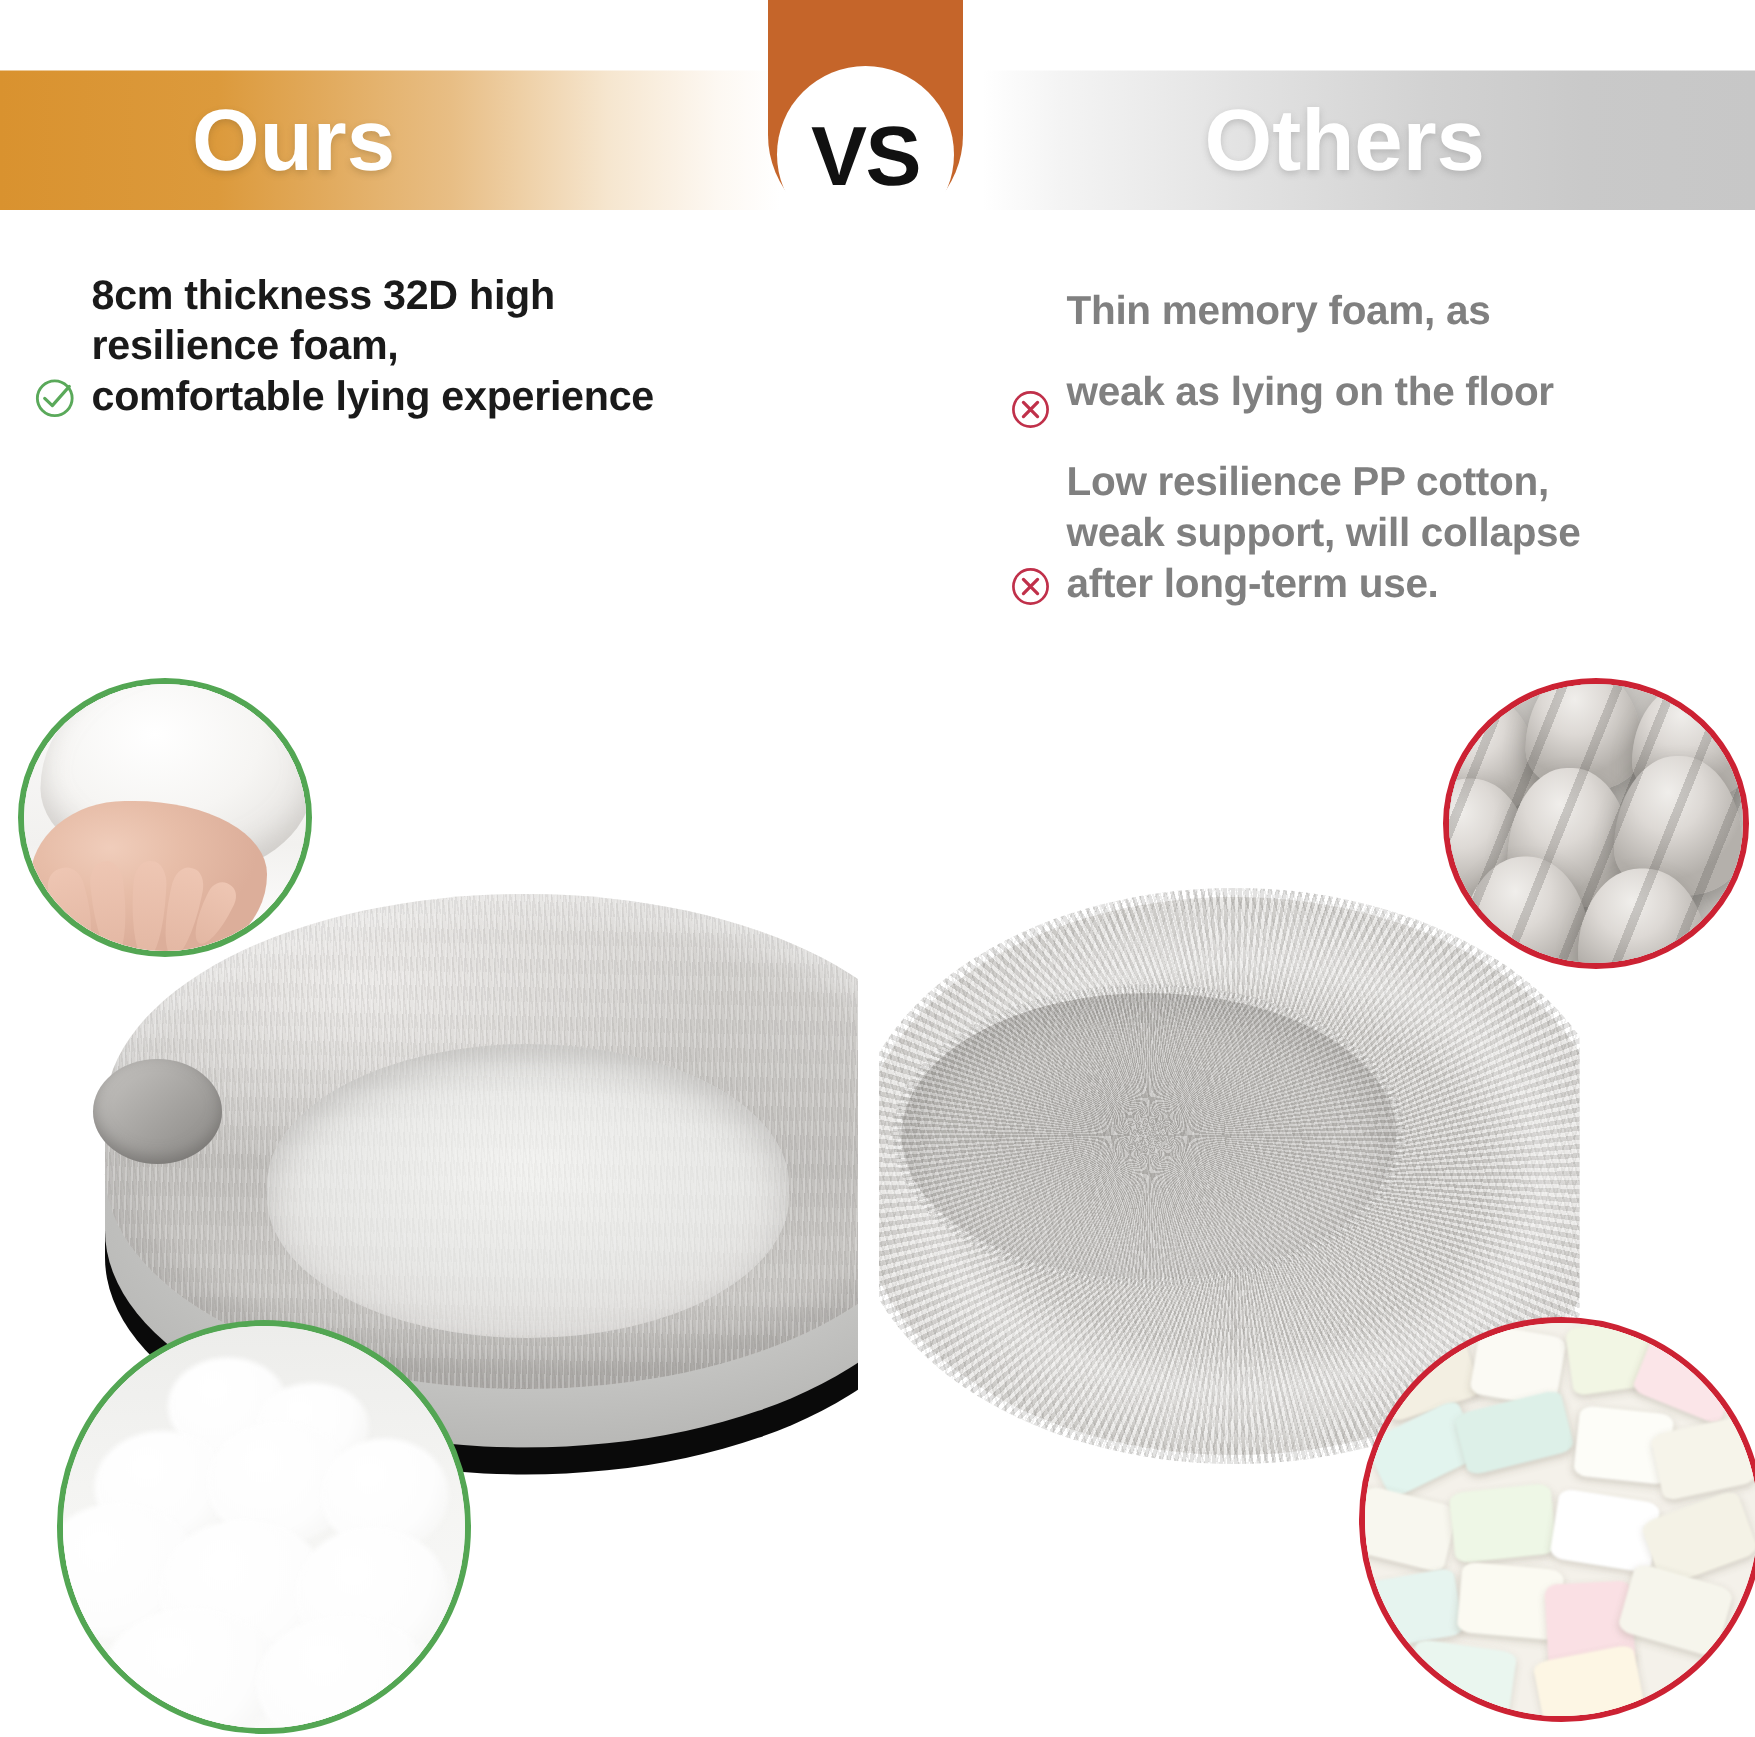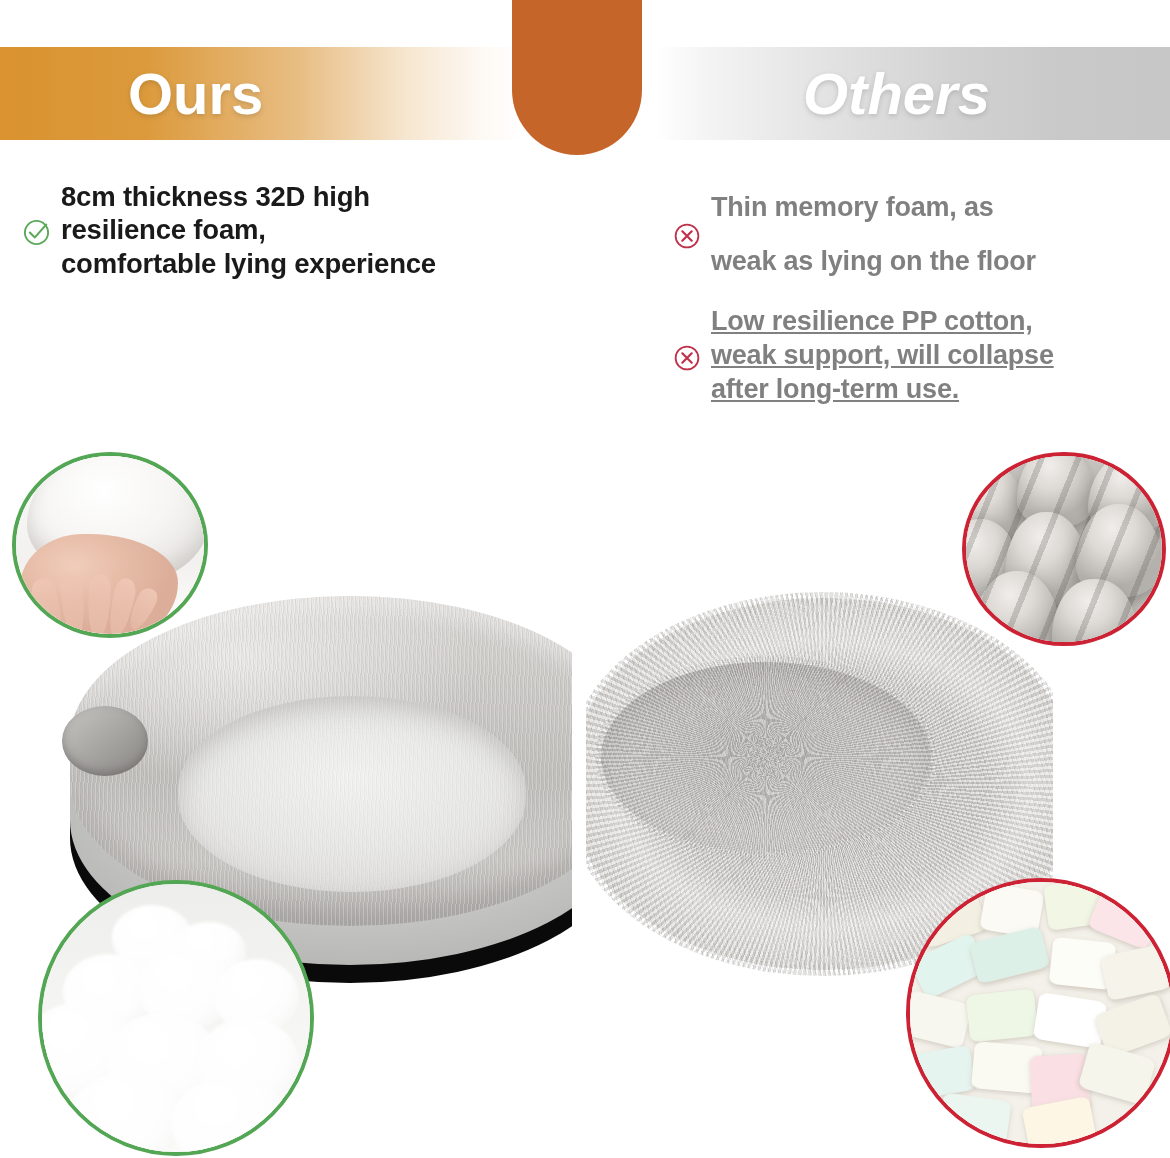--- a/index.html
+++ b/index.html
@@ -40,21 +40,21 @@
     font-size: 58px;
     font-weight: bold;
     color: #ffffff;
     letter-spacing: 0px;
     line-height: 93px;
     text-shadow: 0 2px 5px rgba(120,90,40,0.30);
     white-space: nowrap;
     text-align: center;
   }
   .label-ours { left: 128px; top: 0; }
-  .label-others { left: 148px; top: 0; text-shadow: 0 2px 5px rgba(110,110,110,0.30); font-style: italic; }
+  .label-others { left: 148px; top: 0; text-shadow: 0 2px 5px rgba(110,110,110,0.30); }
 
   
   .vs-tab {
     position: absolute;
     left: 512px;
     top: -20px;
     width: 130px;
     height: 175px;
     background: #c5652a;
     border-radius: 0 0 65px 65px;
@@ -80,21 +80,21 @@
     margin-top: 2px;
   }
 
   
   .bullets-left { position: absolute; left: 22px; top: 180px; width: 620px; }
   .bullets-right { position: absolute; left: 672px; top: 180px; width: 560px; }
 
   .bullet {
     position: relative;
     display: flex;
-    align-items: center;
+    align-items: flex-end;
   }
   .bullet-icon {
     flex: 0 0 auto;
     width: 30px;
     height: 30px;
     margin-top: 4px;
     margin-right: 9px;
   }
   .bullet-icon svg { display: block; width: 30px; height: 30px; }
 
@@ -108,21 +108,21 @@
   }
   .bullet-text-con {
     font-size: 27px;
     font-weight: bold;
     color: #808080;
     line-height: 1.21;
     letter-spacing: -0.2px;
     white-space: pre-line;
   }
   .con-1 { line-height: 2.0; }
-  .con-2 { line-height: 1.25; text-decoration: underline; }
+  .con-2 { line-height: 1.25; }
   .gap-pro { height: 43px; }
   .gap-con { height: 17px; }
   .bullets-right .bullet { width: 560px; }
 
   
   .product-area {
     position: absolute;
     left: 0;
     top: 560px;
     width: 1170px;
@@ -343,20 +343,23 @@
 
   <div class="banner banner-ours">
     <div class="banner-label label-ours">Ours</div>
   </div>
 
   <div class="banner banner-others">
     <div class="banner-label label-others">Others</div>
   </div>
 
   <div class="vs-tab"></div>
+  <div class="vs-circle">
+    <span class="vs-text">VS</span>
+  </div>
 
   <div class="bullets-left">
 
     <div class="bullet">
       <span class="bullet-icon">
         <svg viewBox="0 0 30 30">
           <circle cx="14.5" cy="15.5" r="11.6" fill="none" stroke="#5aa95a" stroke-width="1.9"></circle>
           <path d="M7.8 15.6 L12.9 20.4 L24.2 7.6" fill="none" stroke="#5aa95a" stroke-width="2.1" stroke-linecap="round" stroke-linejoin="round"></path>
         </svg>
       </span>

